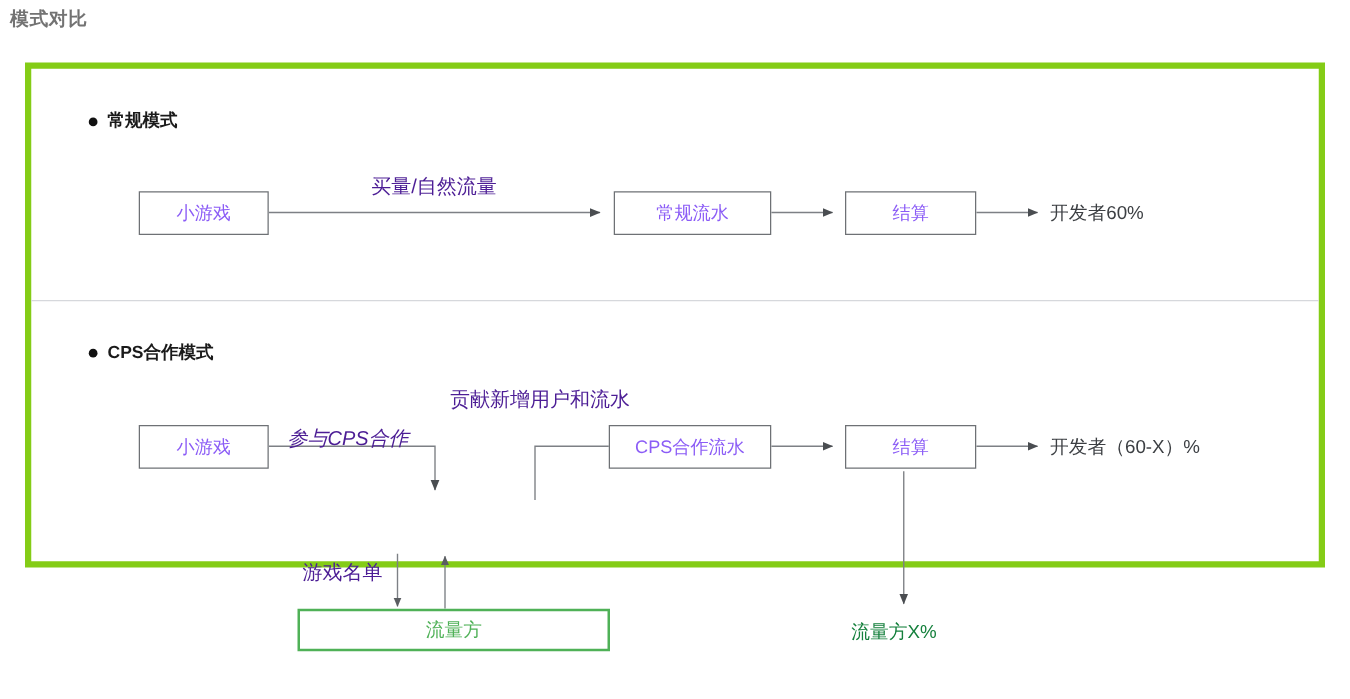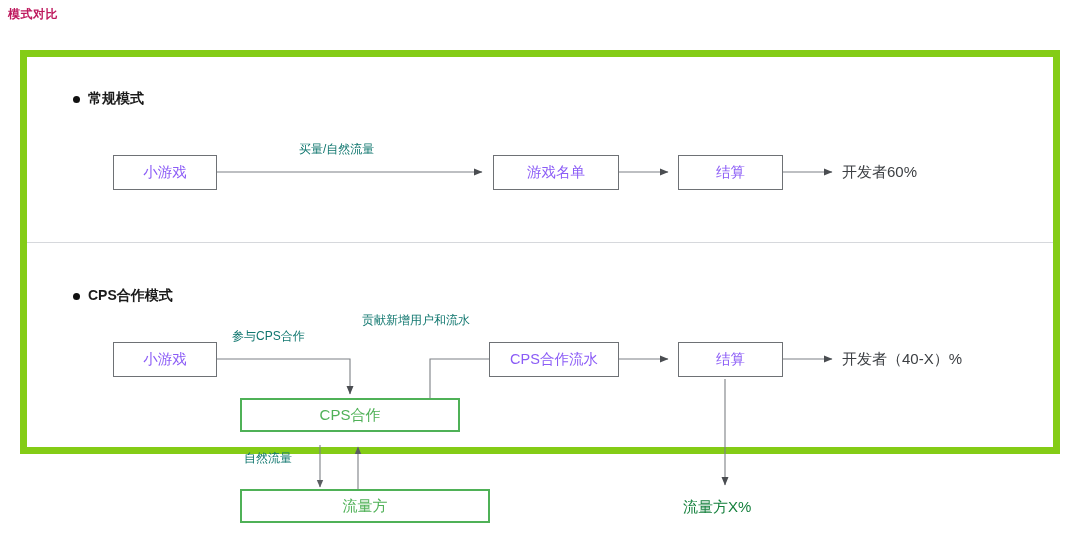--- a/index.html
+++ b/index.html
@@ -12,32 +12,32 @@
     font-family: "Liberation Sans", "DejaVu Sans", sans-serif;
     color: #333333;
     position: relative;
     overflow: hidden;
   }
 
   
   .page-title {
     position: absolute;
     left: 8px; top: 6px;
-    font-size: 12px;
+    font-size: 15px;
     font-weight: bold;
-    color: #be185d;
+    color: #737373;
     letter-spacing: .5px;
   }
 
   
   .card {
     position: absolute;
     left: 20px; top: 50px;
     width: 1040px; height: 404px;
-    border: 7px solid #84cc16;
+    border: 5px solid #84cc16;
     background: #ffffff;
   }
   .divider {
     position: absolute;
     left: 0; top: 185px;
     width: 100%; height: 0;
     border-top: 1px solid #d6d8dc;
   }
 
   
@@ -52,21 +52,21 @@
     white-space: nowrap;
   }
   .bullet {
     width: 7px; height: 7px;
     border-radius: 50%;
     background: #111111;
     display: inline-block;
     flex: 0 0 auto;
   }
   #sec1-head { left: 46px; top: 33px; }
-  #sec2-head { left: 46px; top: 230px; }
+  #sec2-head { left: 46px; top: 218px; }
 
   
   .node {
     position: absolute;
     border: 1px solid #6e7175;
     background: #ffffff;
     display: flex;
     align-items: center;
     justify-content: center;
     font-size: 14.5px;
@@ -86,22 +86,22 @@
     color: #3c3f43;
     white-space: nowrap;
     display: flex;
     align-items: center;
   }
   .plain.green { color: #15803d; }
 
   
   .edge-label {
     position: absolute;
-    font-size: 12px;
-    color: #0f766e;
+    font-size: 16px;
+    color: #4c1d95;
     white-space: nowrap;
     line-height: 1.25;
   }
 
   
   .wires {
     position: absolute;
     left: 0; top: 0;
     width: 1040px; height: 498px;
     pointer-events: none;
@@ -152,42 +152,41 @@
 
     <line x1="698" y1="322" x2="698" y2="428" stroke="#7d8085" stroke-width="1.1" marker-end="url(#ah)"></line>
 
     <line x1="293" y1="388" x2="293" y2="430" stroke="#7d8085" stroke-width="1.1" marker-end="url(#ah-thin)"></line>
 
     <line x1="331" y1="432" x2="331" y2="390" stroke="#7d8085" stroke-width="1.1" marker-end="url(#ah-thin)"></line>
   </svg>
 
   <div class="node" style="left:86px;  top:98px;  width:104px; height:35px;">小游戏</div>
 
-  <div class="node" style="left:466px; top:98px;  width:126px; height:35px;">游戏名单</div>
+  <div class="node" style="left:466px; top:98px;  width:126px; height:35px;">常规流水</div>
 
   <div class="node" style="left:651px; top:98px;  width:105px; height:35px;">结算</div>
 
   <div class="plain" style="left:815px; top:98px;  height:35px;">开发者60%</div>
 
   <div class="edge-label" style="left:272px; top:85px;">买量/自然流量</div>
 
   <div class="node" style="left:86px;  top:285px; width:104px; height:35px;">小游戏</div>
 
-  <div class="node green" style="left:213px; top:341px; width:220px; height:34px;">CPS合作</div>
 
   <div class="node green" style="left:213px; top:432px; width:250px; height:34px;">流量方</div>
 
   <div class="node" style="left:462px; top:285px; width:130px; height:35px;">CPS合作流水</div>
 
   <div class="node" style="left:651px; top:285px; width:105px; height:35px;">结算</div>
 
-  <div class="plain" style="left:815px; top:285px; height:35px;">开发者（40-X）%</div>
+  <div class="plain" style="left:815px; top:285px; height:35px;">开发者（60-X）%</div>
 
   <div class="plain green" style="left:656px; top:437px; height:26px;">流量方X%</div>
 
-  <div class="edge-label" style="left:205px; top:272px;">参与CPS合作</div>
+  <div class="edge-label" style="left:205px; top:287px;font-style:italic;">参与CPS合作</div>
 
   <div class="edge-label" style="left:335px; top:256px;">贡献新增用户和流水</div>
 
-  <div class="edge-label" style="left:217px; top:394px;">自然流量</div>
+  <div class="edge-label" style="left:217px; top:394px;">游戏名单</div>
 
 
 </div>
 
 </body></html>

